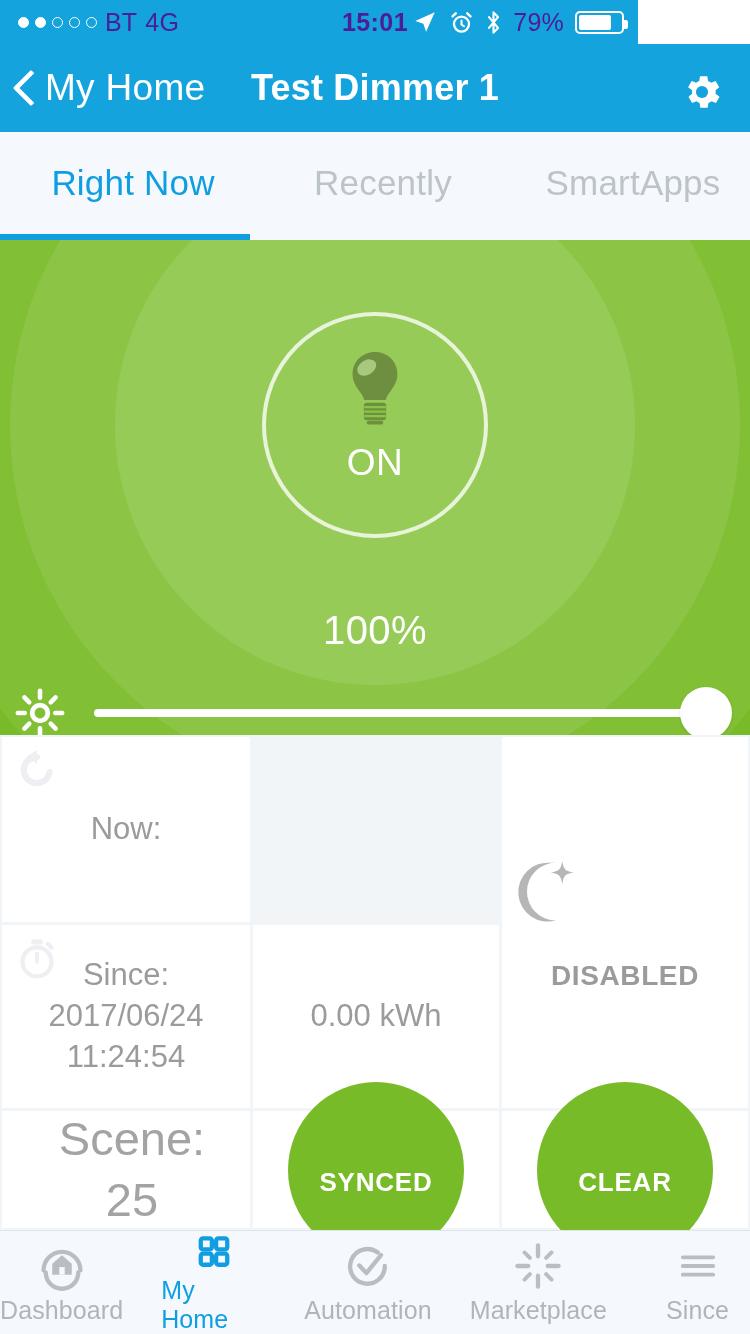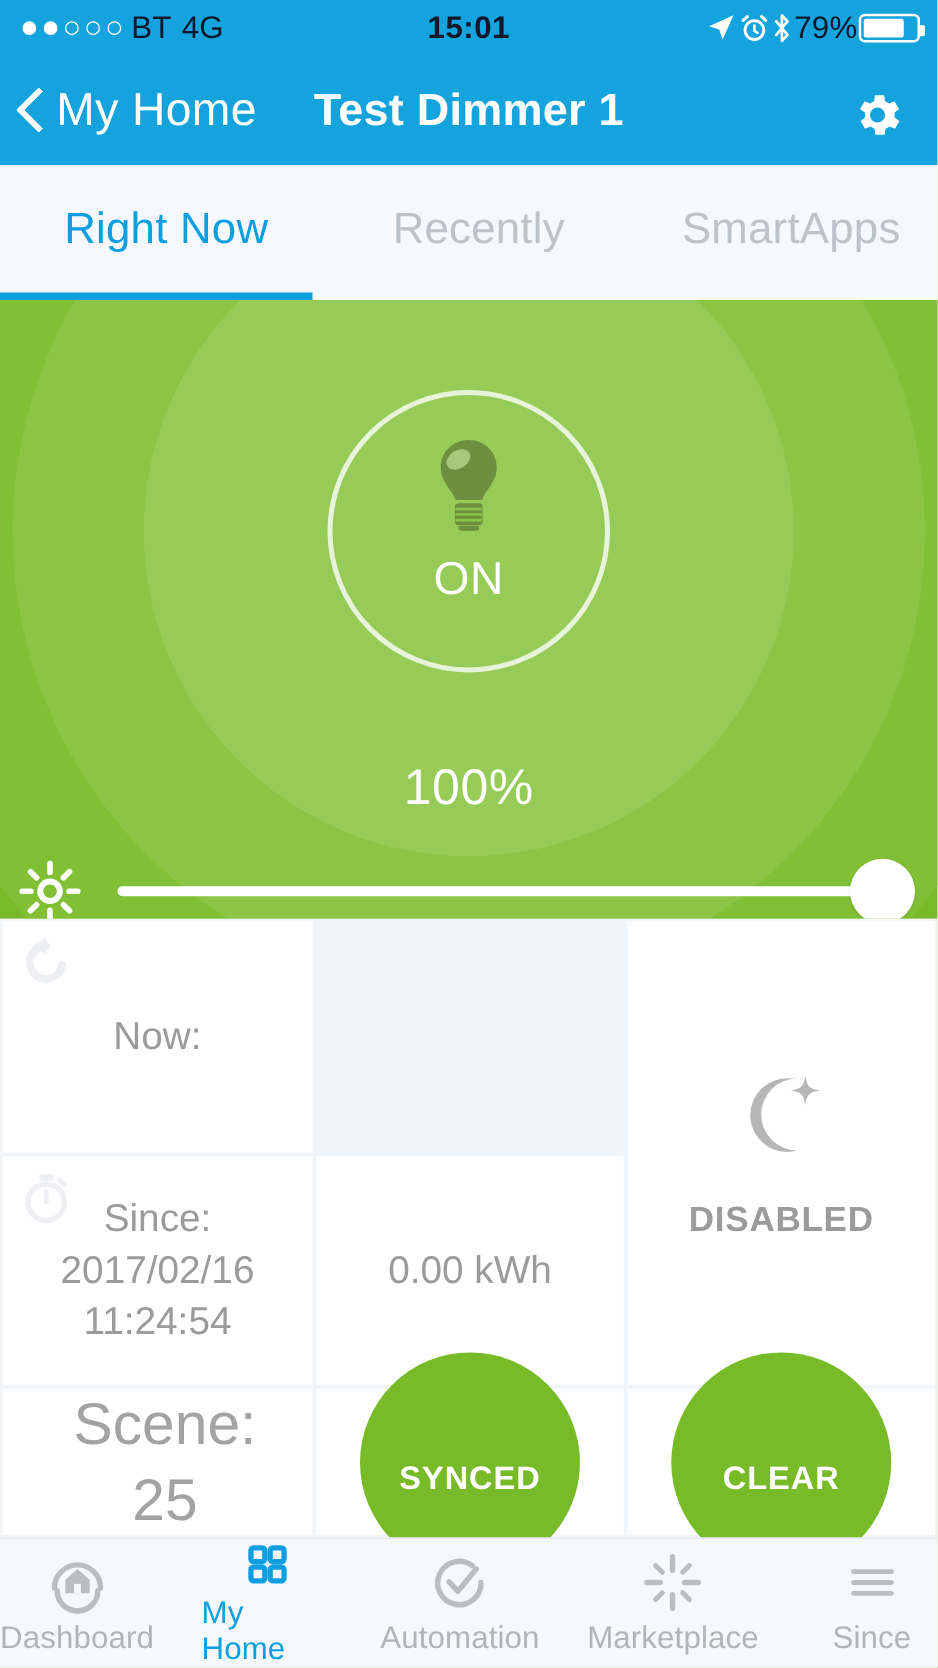--- a/index.html
+++ b/index.html
@@ -7,35 +7,35 @@
     width: 750px; height: 1334px;
     font-family: "Liberation Sans", sans-serif;
     background: #ffffff;
     overflow: hidden;
   }
   #app { position: relative; width: 750px; height: 1334px; }
 
   
   .statusbar {
     position: absolute; top: 0; left: 0;
-    width: 750px; height: 44px;
+    width: 638px; height: 44px;
     background: #14a3dc;
-    color: #0f172a;
+    color: #4c1d95;
   }
   .sb-left { position: absolute; left: 18px; top: 0; height: 44px; display: flex; align-items: center; gap: 8px; }
   .dots { display: flex; align-items: center; gap: 6px; }
   .dot { width: 11px; height: 11px; border-radius: 50%; border: 1.6px solid #ffffff; }
   .dot.filled { background: #ffffff; }
   .sb-txt { font-size: 25px; letter-spacing: .2px; }
   .sb-center {
     position: absolute; left: 0; top: 0; width: 750px; height: 44px;
     display: flex; align-items: center; justify-content: center;
     font-size: 25px; font-weight: bold; letter-spacing: .4px;
   }
-  .sb-right { position: absolute; right: 14px; top: 0; height: 44px; display: flex; align-items: center; gap: 1px; }
+  .sb-right { position: absolute; right: 14px; top: 0; height: 44px; display: flex; align-items: center; gap: 11px; }
   .battery {
     width: 49px; height: 23px; border: 2px solid #ffffff; border-radius: 5px;
     position: relative; display: flex; align-items: center; padding: 2px;
   }
   .battery::after {
     content: ""; position: absolute; right: -6px; top: 7px;
     width: 4px; height: 9px; background: #ffffff; border-radius: 0 2px 2px 0;
   }
   .battery > i { display: block; height: 100%; background: #ffffff; border-radius: 2px; }
 
@@ -120,21 +120,21 @@
     box-shadow: 0 1px 3px rgba(0,0,0,.12);
   }
 
   
   .grid {
     position: absolute; top: 735px; left: 0; width: 750px; height: 495px;
     background: #f2f5f8;
   }
   .cell {
     position: absolute; background: #ffffff;
-    display: flex; flex-direction: column; align-items: center; justify-content: center;
+    display: flex; flex-direction: column; justify-content: center;
     text-align: center;
   }
   .cell-icon { position: absolute; left: 12px; top: 10px; width: 46px; height: 46px; }
   .cell-text { color: #9b9b9b; font-size: 31px; font-weight: 300; line-height: 1.32; }
   .cell-text.big { font-size: 47px; color: #a3a3a3; line-height: 1.28; margin-left: 12px; }
   .cell-text.bold { font-weight: bold; font-size: 28px; color: #9b9b9b; letter-spacing: .6px; }
 
   .c-now     { left: 2px;   top: 2px;   width: 248px; height: 185px; }
   .c-nowval  { left: 253px; top: 2px;   width: 246px; height: 185px; }
   .c-night   { left: 502px; top: 2px;   width: 246px; height: 371px;
@@ -284,21 +284,21 @@
     </div>
 
     <div class="cell c-since">
       <svg class="cell-icon" viewBox="0 0 24 24">
         <circle cx="12" cy="14" r="7.6" fill="none" stroke="#edeff2" stroke-width="2.2"></circle>
         <path d="M12 9.6V14" stroke="#edeff2" stroke-width="2" stroke-linecap="round"></path>
         <rect x="9" y="2.2" width="6" height="2.8" rx="1" fill="#edeff2"></rect>
         <path d="M17.6 4.6l2 2" stroke="#edeff2" stroke-width="2.2" stroke-linecap="round"></path>
       </svg>
       <div class="cell-text">Since:</div>
-      <div class="cell-text">2017/02/16</div>
+      <div class="cell-text">2017/06/24</div>
       <div class="cell-text">11:24:54</div>
     </div>
 
     <div class="cell c-sinceval">
       <div class="cell-text">0.00 kWh</div>
     </div>
 
     <div class="cell c-scene">
       <div class="cell-text big">Scene:</div>
       <div class="cell-text big">25</div>

